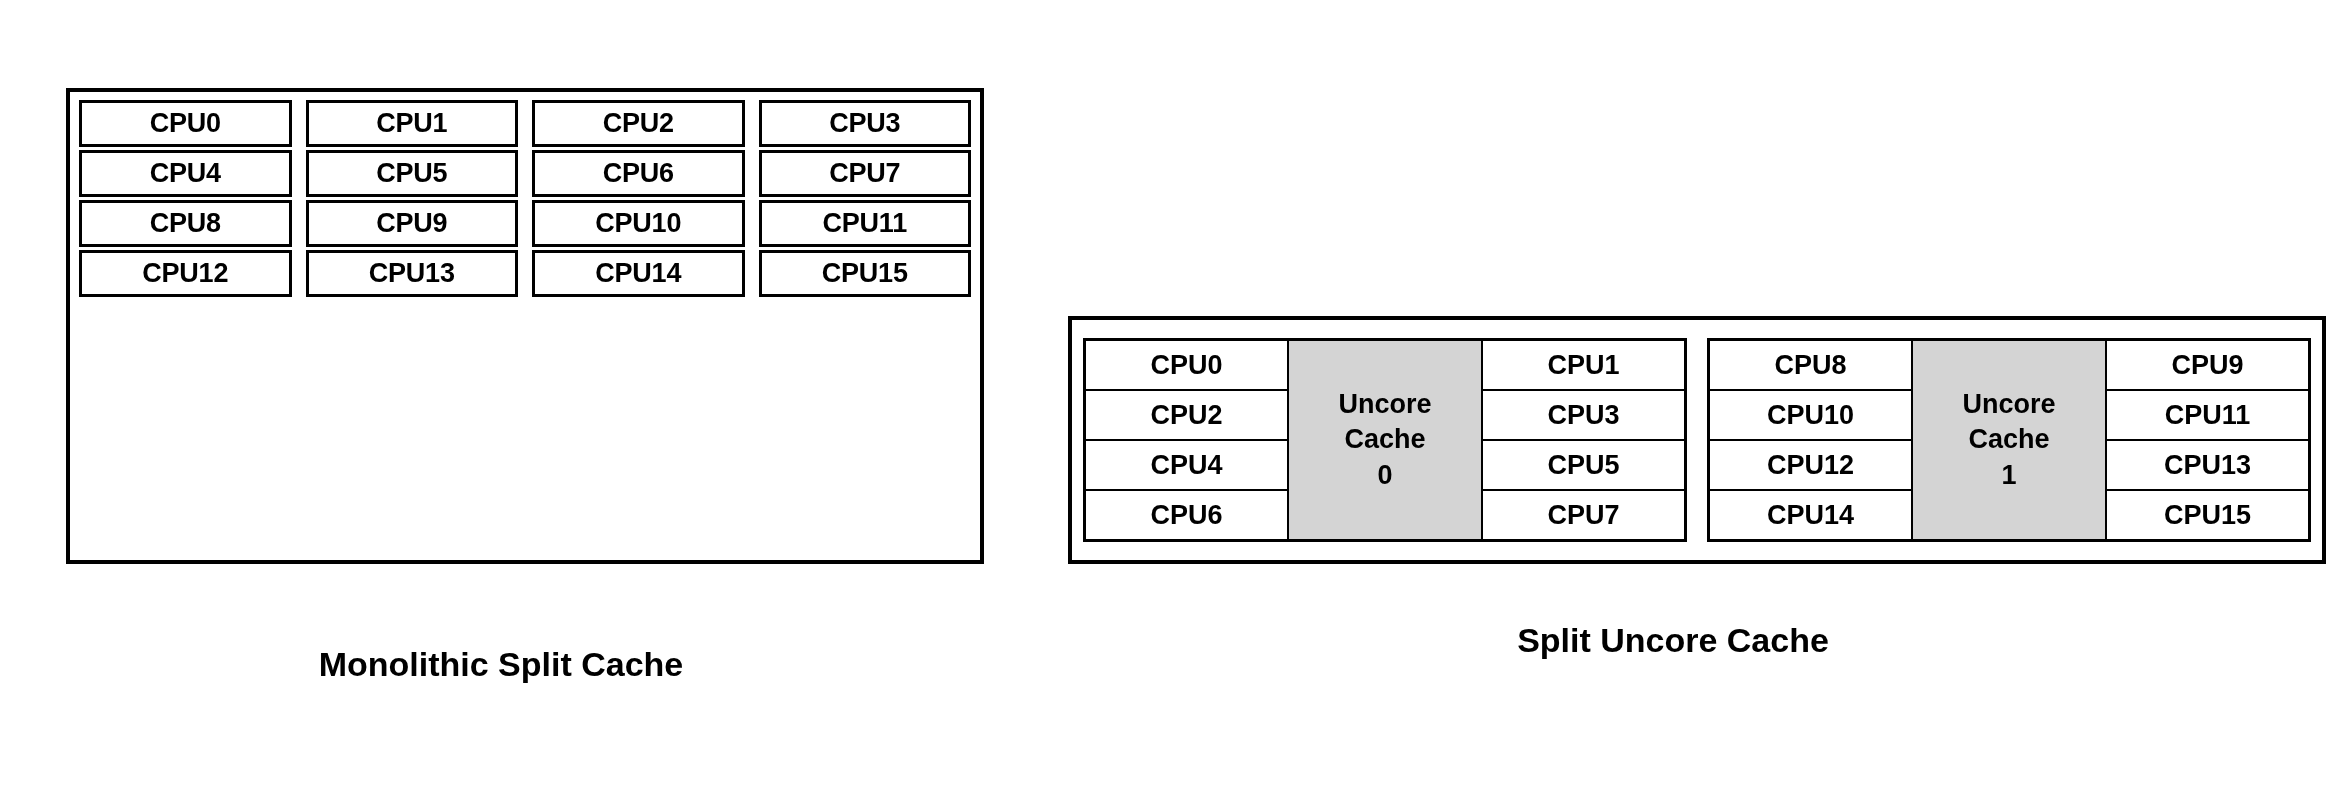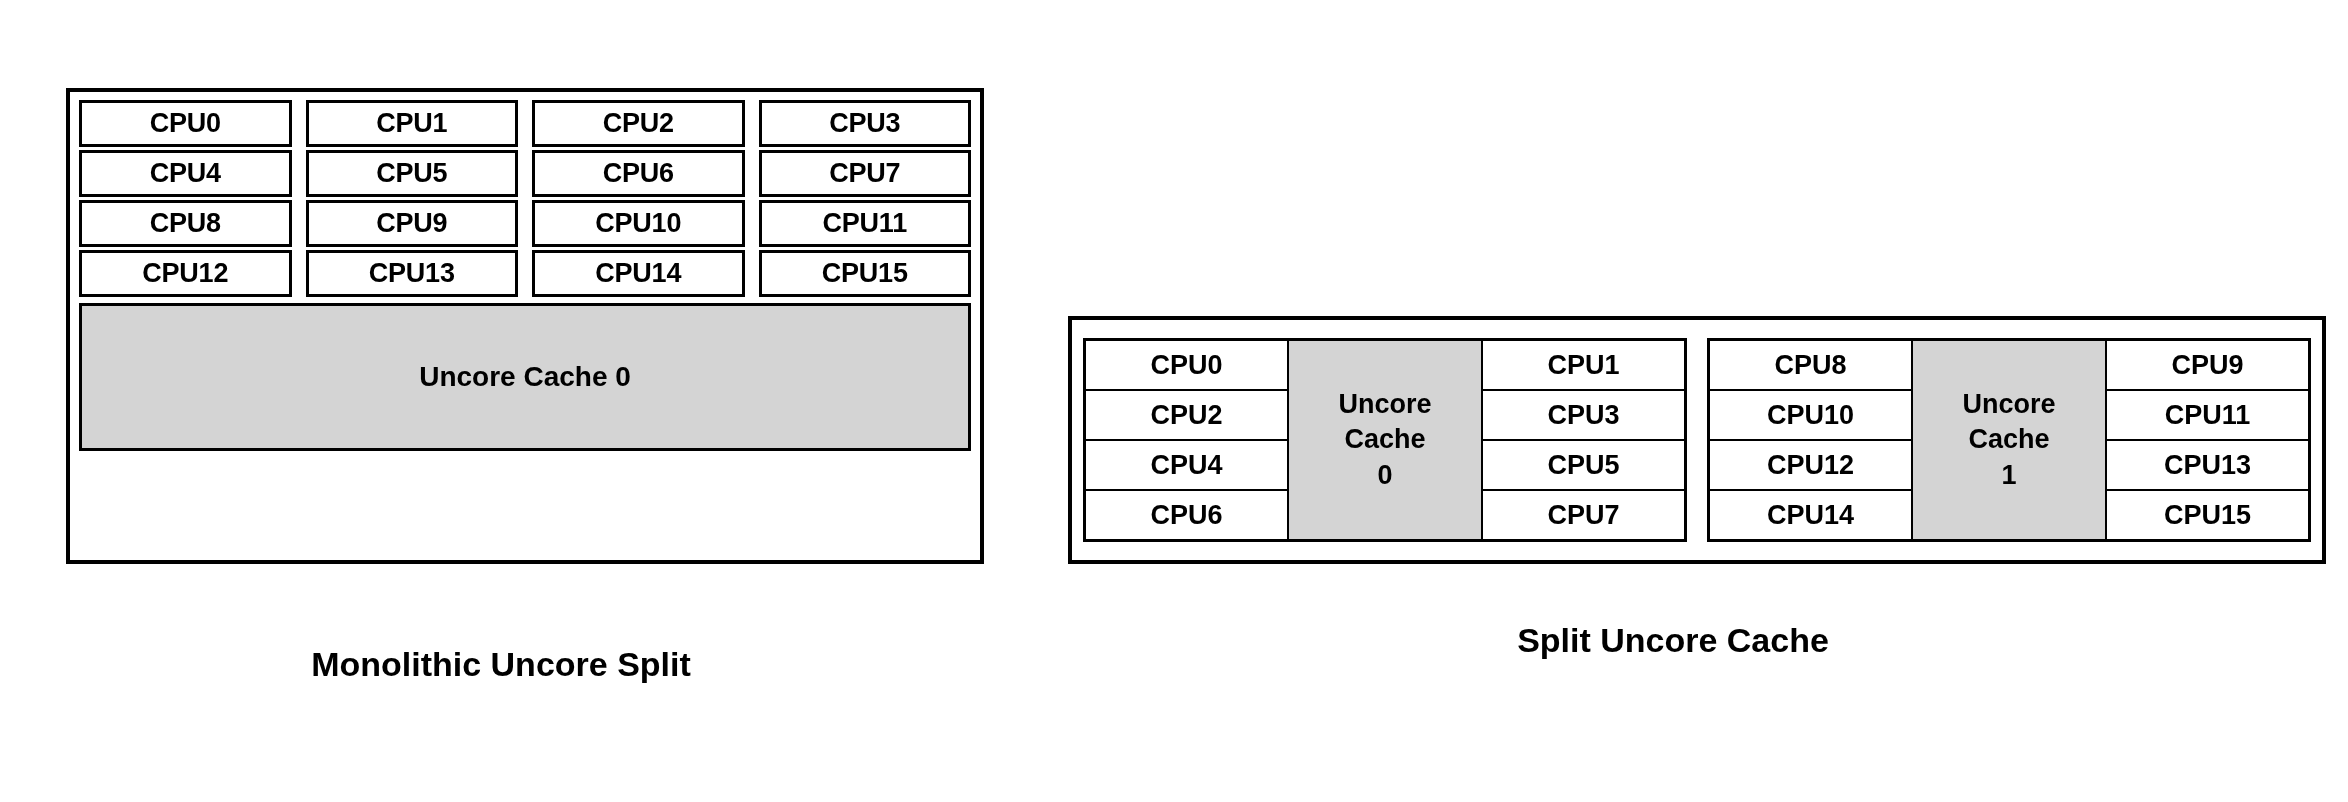--- a/index.html
+++ b/index.html
@@ -185,25 +185,24 @@
       <div class="cpu-box">CPU8</div>
       <div class="cpu-box">CPU9</div>
       <div class="cpu-box">CPU10</div>
       <div class="cpu-box">CPU11</div>
       <div class="cpu-box">CPU12</div>
       <div class="cpu-box">CPU13</div>
       <div class="cpu-box">CPU14</div>
       <div class="cpu-box">CPU15</div>
     </div>
 
-    <div class="mono-cache">Uncore Cache 0</div>
   </div>
 </div>
 
-<div class="caption" id="caption-monolithic">Monolithic Uncore Split</div>
+<div class="caption" id="caption-monolithic">Monolithic Split Cache</div>
 
 <div class="panel" id="split-panel">
   <div class="outer-box"></div>
   <div class="split-inner">
 
     <div class="cluster">
       <div class="cpu-col">
         <div class="cpu-cell">CPU0</div>
         <div class="cpu-cell">CPU2</div>
         <div class="cpu-cell">CPU4</div>

